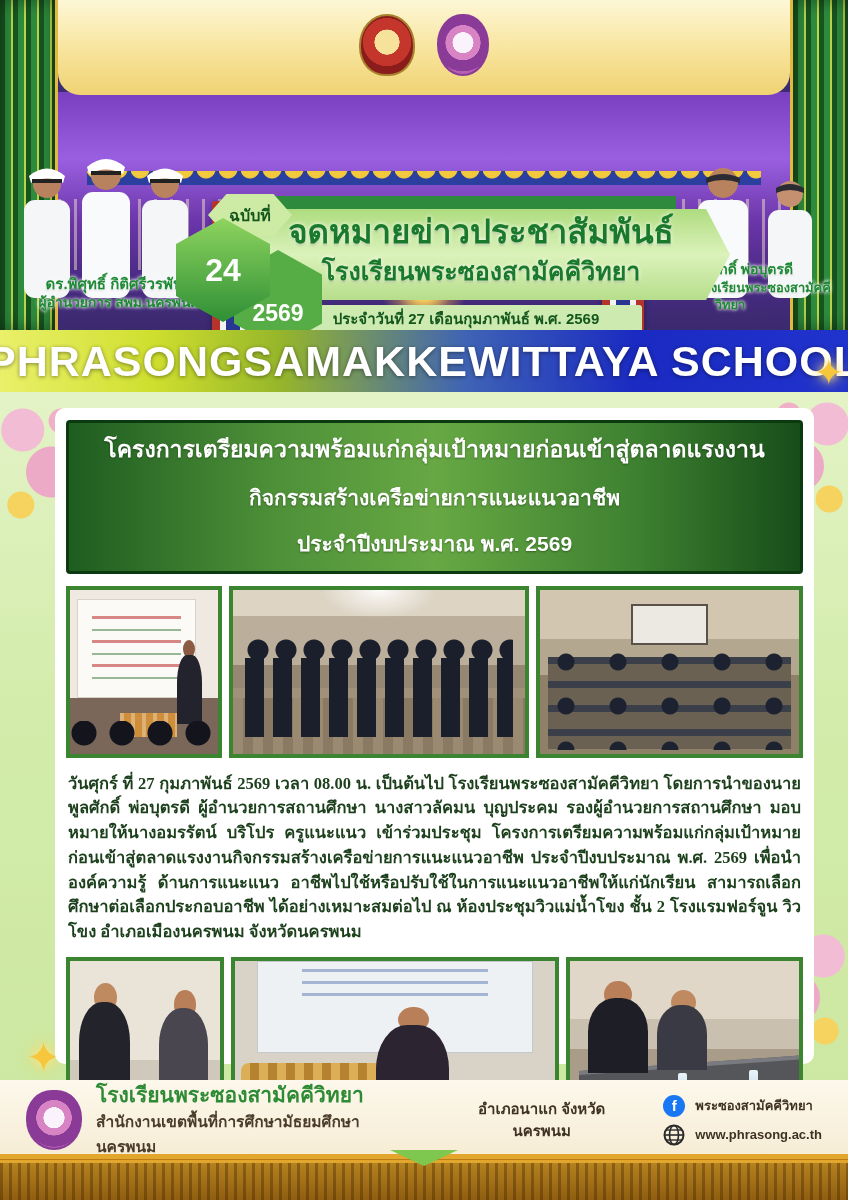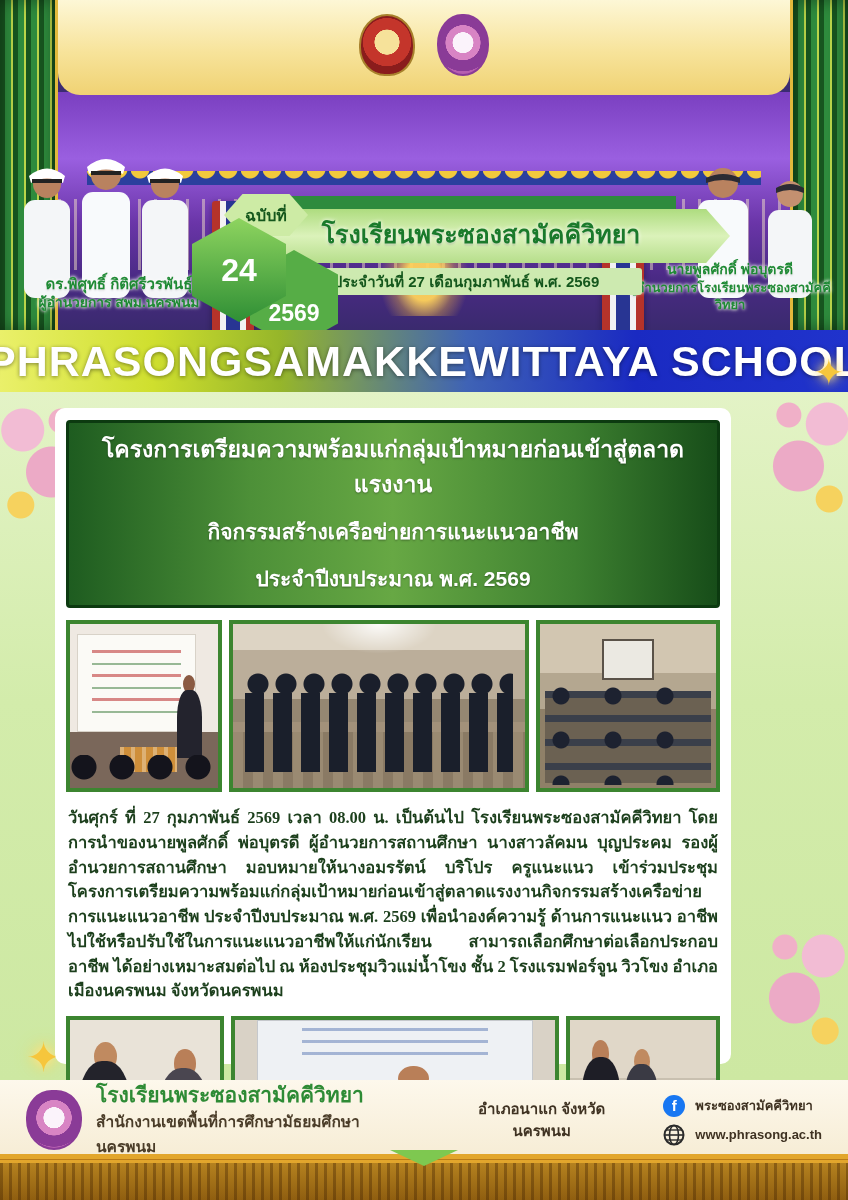--- a/index.html
+++ b/index.html
@@ -52,21 +52,21 @@
   
   .officials { position:absolute; bottom:28px; }
   .officials.o-left { left:10px; }
   .officials.o-right { right:14px; }
   .caption { position:absolute; text-align:center; color:#1f8a35; font-weight:bold;
     text-shadow:0 0 3px #fff,0 0 4px #fff,0 1px 2px rgba(0,0,0,.25); }
   .caption.cap-left { left:0; width:238px; top:274px; font-size:15px; line-height:1.35; }
   .caption.cap-right { right:2px; width:232px; top:260px; font-size:14px; line-height:1.35; }
   .caption .cap-title { font-size:.92em; }
   
-  .badge { position:absolute; left:192px; top:194px; width:150px; height:130px; z-index:5; }
+  .badge { position:absolute; left:176px; top:194px; width:150px; height:130px; z-index:5; }
   .hex { position:absolute; display:flex; align-items:center; justify-content:center; font-weight:bold; }
   .hex-label { left:32px; top:0; width:84px; height:42px; background:#cdeba5; color:#14571c; font-size:16px;
     clip-path:polygon(22% 0,78% 0,100% 50%,78% 100%,22% 100%,0 50%); z-index:3; }
   .hex-24 { left:0; top:24px; width:94px; height:104px;
     background:linear-gradient(180deg,#8ed45f,#2f8f35); color:#fff; font-size:32px;
     clip-path:polygon(50% 0,100% 25%,100% 75%,50% 100%,0 75%,0 25%); z-index:4; }
   .hex-year { left:58px; top:56px; width:88px; height:98px; background:#56ad46; color:#fff; font-size:23px;
     clip-path:polygon(50% 0,100% 25%,100% 75%,50% 100%,0 75%,0 25%); z-index:2;
     padding-top:28px; }
   
@@ -99,21 +99,21 @@
       radial-gradient(circle at 72% 18%, #f0b0c8 12px, transparent 13px),
       radial-gradient(circle at 58% 52%, #b2466e 7px, transparent 8px),
       radial-gradient(circle at 30% 24%, #c05a84 6px, transparent 7px);
     width:96px; height:150px; }
   .flower.fl-tl { left:-8px; top:2px; }
   .flower.fl-tr { right:-10px; top:-4px; transform:scaleX(-1); }
   .flower.fl-br { right:-6px; bottom:10px; transform:scaleX(-1); }
   .sparkle { position:absolute; color:#f6c63c; text-shadow:0 0 10px #ffe58a,0 0 18px #ffd34d; }
   .sparkle.sp-bl { left:26px; bottom:-2px; font-size:42px; }
   .sparkle.sp-tr { right:4px; top:-40px; font-size:36px; }
-  .card { position:absolute; left:55px; top:16px; width:676px; bottom:16px;
+  .card { position:absolute; left:55px; top:16px; width:759px; bottom:16px;
     background:#fff; border-radius:10px; padding:12px 11px; }
   .title-box { border:3px solid #0c3a10; border-radius:4px; padding:9px 6px 11px; text-align:center;
     background:linear-gradient(90deg,#1e5c20 0%,#4d9038 28%,#67a844 50%,#3d8030 78%,#174d19 100%); }
   .title-line { color:#fff; font-weight:bold; text-shadow:0 1px 2px rgba(0,0,0,.35); }
   .title-line.l1 { font-size:23px; line-height:1.5; }
   .title-line.l2,.title-line.l3 { font-size:21px; line-height:1.5;margin-top:15px; }
   .photo-row { display:flex; gap:7px; margin-top:12px; }
   .photo-row.row-top { height:172px; }
   .photo-row.row-bottom { height:178px; }
   .frame { border:4px solid #3c8530; background:#ddd; height:100%; }
@@ -270,20 +270,21 @@
 
   <div class="badge">
     <div class="hex hex-label">ฉบับที่</div>
     <div class="hex hex-24">24</div>
     <div class="hex hex-year">2569</div>
   </div>
 
   <div class="ribbon">
     <div class="ribbon-top"></div>
     <div class="ribbon-main">
+      <div class="ribbon-title">จดหมายข่าวประชาสัมพันธ์</div>
       <div class="ribbon-subtitle">โรงเรียนพระซองสามัคคีวิทยา</div>
     </div>
     <div class="ribbon-date">ประจำวันที่ 27  เดือนกุมภาพันธ์ พ.ศ. 2569</div>
   </div>
 </div>
 
 <div class="school-banner">
   <div class="school-banner-text">PHRASONGSAMAKKEWITTAYA SCHOOL</div>
 </div>
 

